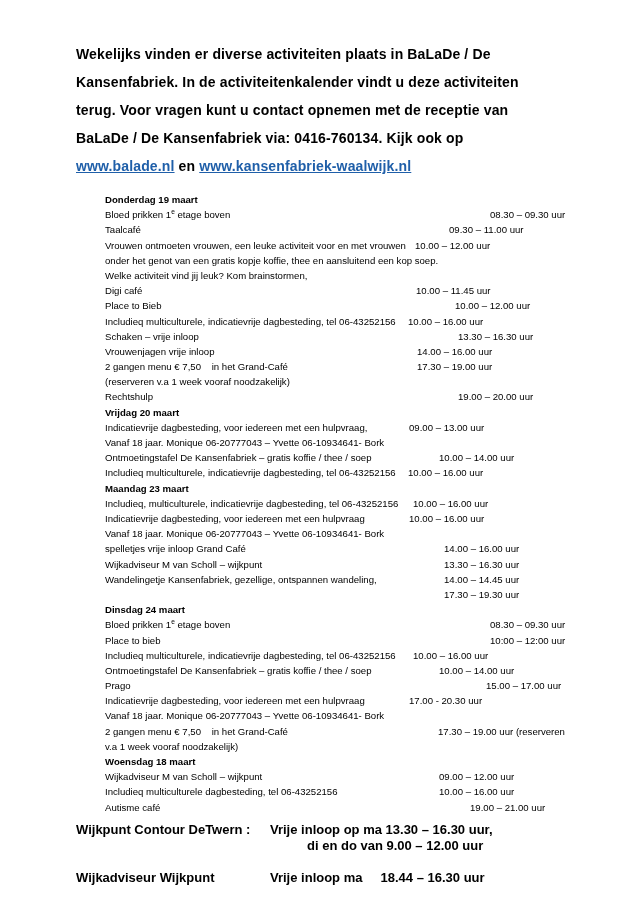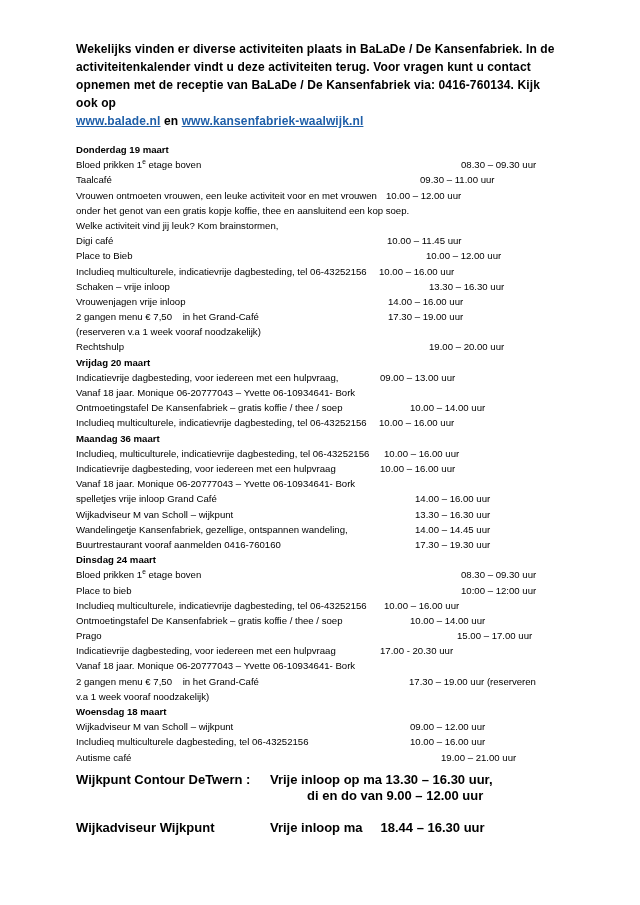--- a/index.html
+++ b/index.html
@@ -18,41 +18,42 @@
   .page {
     position: relative;
     width: 640px;
     height: 905px;
     background: #ffffff;
     box-sizing: border-box;
     padding: 40px 76px 0 76px;
   }
   
   .intro {
-    font-size: 12px;
+    font-size: 14px;
     font-weight: bold;
-    line-height: 18px;
+    line-height: 28px;
     letter-spacing: 0.01em;
     margin: 0 0 12px 0;
     width: 486px;
   }
   .intro .link {
     color: #1F5FA9;
     text-decoration: underline;
   }
   .intro .plain {
     color: #000000;
     text-decoration: none;
     margin-top: 48px;
   }
   
   .schedule {
     width: 500px;
     font-size: 9.6px;
     line-height: 15.2px;
+    margin-left: 29px;
   }
   .day-heading {
     font-weight: bold;
     font-size: 9.6px;
     line-height: 15.2px;
     white-space: nowrap;
   }
   .row {
     position: relative;
     height: 15.2px;
@@ -122,28 +123,28 @@
       <div class="row"><span class="label">Schaken – vrije inloop</span><span class="time" style="left: 353px;">13.30 – 16.30 uur</span></div>
       <div class="row"><span class="label">Vrouwenjagen vrije inloop</span><span class="time" style="left: 312px;">14.00 – 16.00 uur</span></div>
       <div class="row"><span class="label">2 gangen menu € 7,50    in het Grand-Café</span><span class="time" style="left: 312px;">17.30 – 19.00 uur</span></div>
       <div class="row"><span class="label">(reserveren v.a 1 week vooraf noodzakelijk)</span></div>
       <div class="row"><span class="label">Rechtshulp</span><span class="time" style="left: 353px;">19.00 – 20.00 uur</span></div>
       <div class="day-heading">Vrijdag 20 maart</div>
       <div class="row"><span class="label">Indicatievrije dagbesteding, voor iedereen met een hulpvraag,</span><span class="time" style="left: 304px;">09.00 – 13.00 uur</span></div>
       <div class="row"><span class="label">Vanaf 18 jaar. Monique 06-20777043 – Yvette 06-10934641- Bork</span></div>
       <div class="row"><span class="label">Ontmoetingstafel De Kansenfabriek – gratis koffie / thee / soep</span><span class="time" style="left: 334px;">10.00 – 14.00 uur</span></div>
       <div class="row"><span class="label">Includieq multiculturele, indicatievrije dagbesteding, tel 06-43252156</span><span class="time" style="left: 303px;">10.00 – 16.00 uur</span></div>
-      <div class="day-heading">Maandag 36 maart</div>
+      <div class="day-heading">Maandag 23 maart</div>
       <div class="row"><span class="label">Includieq, multiculturele, indicatievrije dagbesteding, tel 06-43252156</span><span class="time" style="left: 308px;">10.00 – 16.00 uur</span></div>
       <div class="row"><span class="label">Indicatievrije dagbesteding, voor iedereen met een hulpvraag</span><span class="time" style="left: 304px;">10.00 – 16.00 uur</span></div>
       <div class="row"><span class="label">Vanaf 18 jaar. Monique 06-20777043 – Yvette 06-10934641- Bork</span></div>
       <div class="row"><span class="label">spelletjes vrije inloop Grand Café</span><span class="time" style="left: 339px;">14.00 – 16.00 uur</span></div>
       <div class="row"><span class="label">Wijkadviseur M van Scholl – wijkpunt</span><span class="time" style="left: 339px;">13.30 – 16.30 uur</span></div>
       <div class="row"><span class="label">Wandelingetje Kansenfabriek, gezellige, ontspannen wandeling,</span><span class="time" style="left: 339px;">14.00 – 14.45 uur</span></div>
-      <div class="row"><span class="label">Buurtrestaurant vooraf aanmelden 0416-760160</span><span class="time" style="left: 339px;">17.30 – 19.30 uur</span></div>
+      <div class="row"><span class="time" style="left: 339px;">17.30 – 19.30 uur</span></div>
       <div class="day-heading">Dinsdag 24 maart</div>
       <div class="row"><span class="label">Bloed prikken 1</span><span class="sup">e</span><span class="label"> etage boven</span><span class="time" style="left: 385px;">08.30 – 09.30 uur</span></div>
       <div class="row"><span class="label">Place to bieb</span><span class="time" style="left: 385px;">10:00 – 12:00 uur</span></div>
       <div class="row"><span class="label">Includieq multiculturele, indicatievrije dagbesteding, tel 06-43252156</span><span class="time" style="left: 308px;">10.00 – 16.00 uur</span></div>
       <div class="row"><span class="label">Ontmoetingstafel De Kansenfabriek – gratis koffie / thee / soep</span><span class="time" style="left: 334px;">10.00 – 14.00 uur</span></div>
       <div class="row"><span class="label">Prago</span><span class="time" style="left: 381px;">15.00 – 17.00 uur</span></div>
       <div class="row"><span class="label">Indicatievrije dagbesteding, voor iedereen met een hulpvraag</span><span class="time" style="left: 304px;">17.00 - 20.30 uur</span></div>
       <div class="row"><span class="label">Vanaf 18 jaar. Monique 06-20777043 – Yvette 06-10934641- Bork</span></div>
       <div class="row"><span class="label">2 gangen menu € 7,50    in het Grand-Café</span><span class="time" style="left: 333px;">17.30 – 19.00 uur (reserveren</span></div>
       <div class="row"><span class="label">v.a 1 week vooraf noodzakelijk)</span></div>

